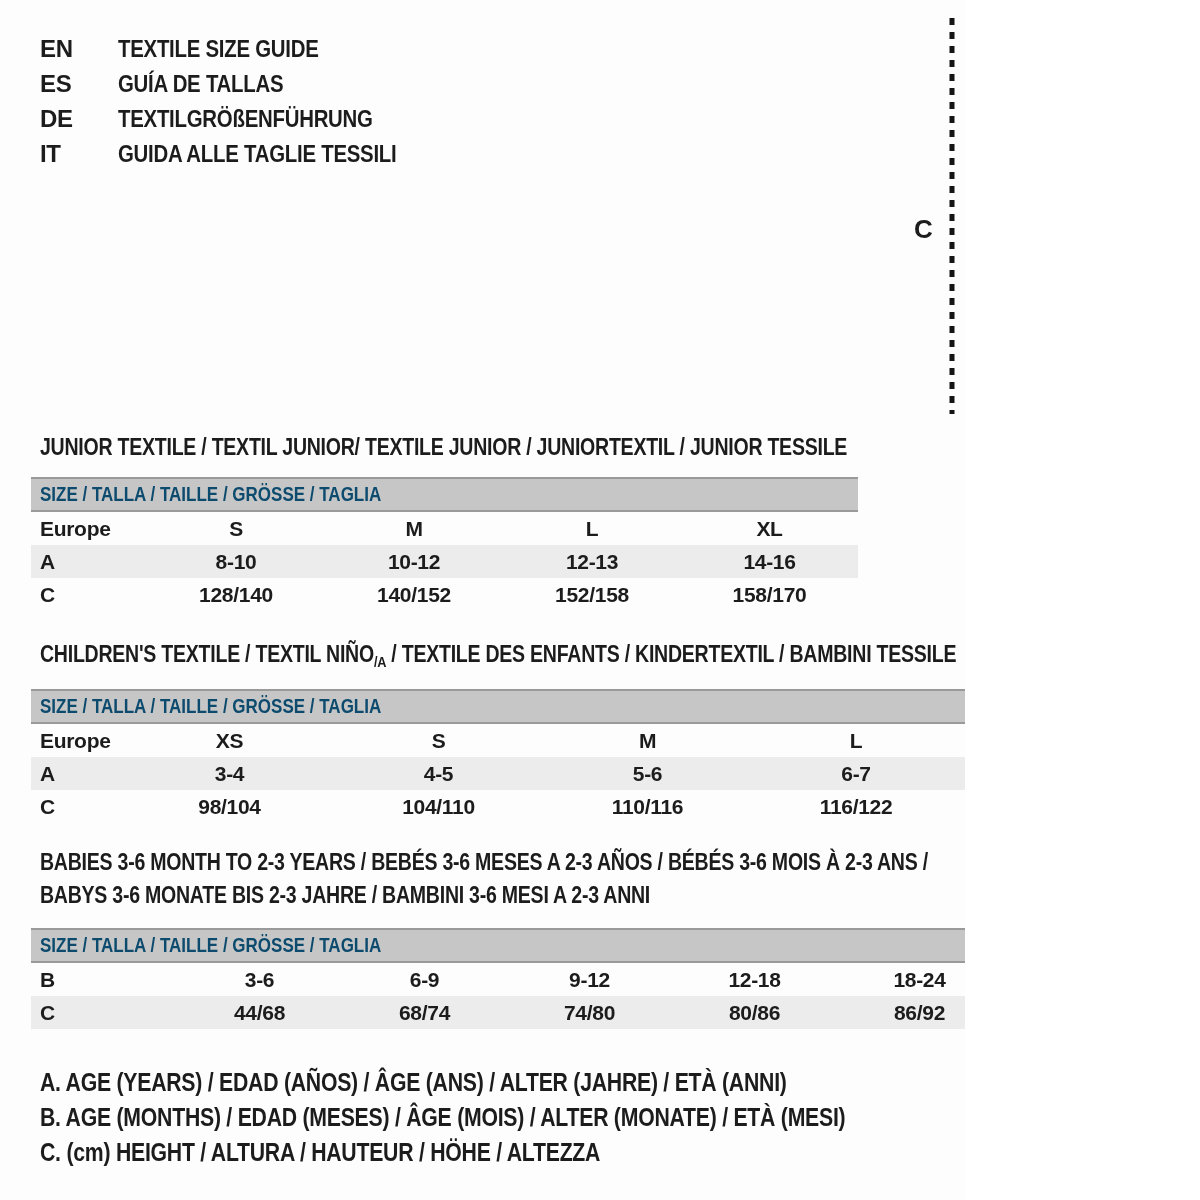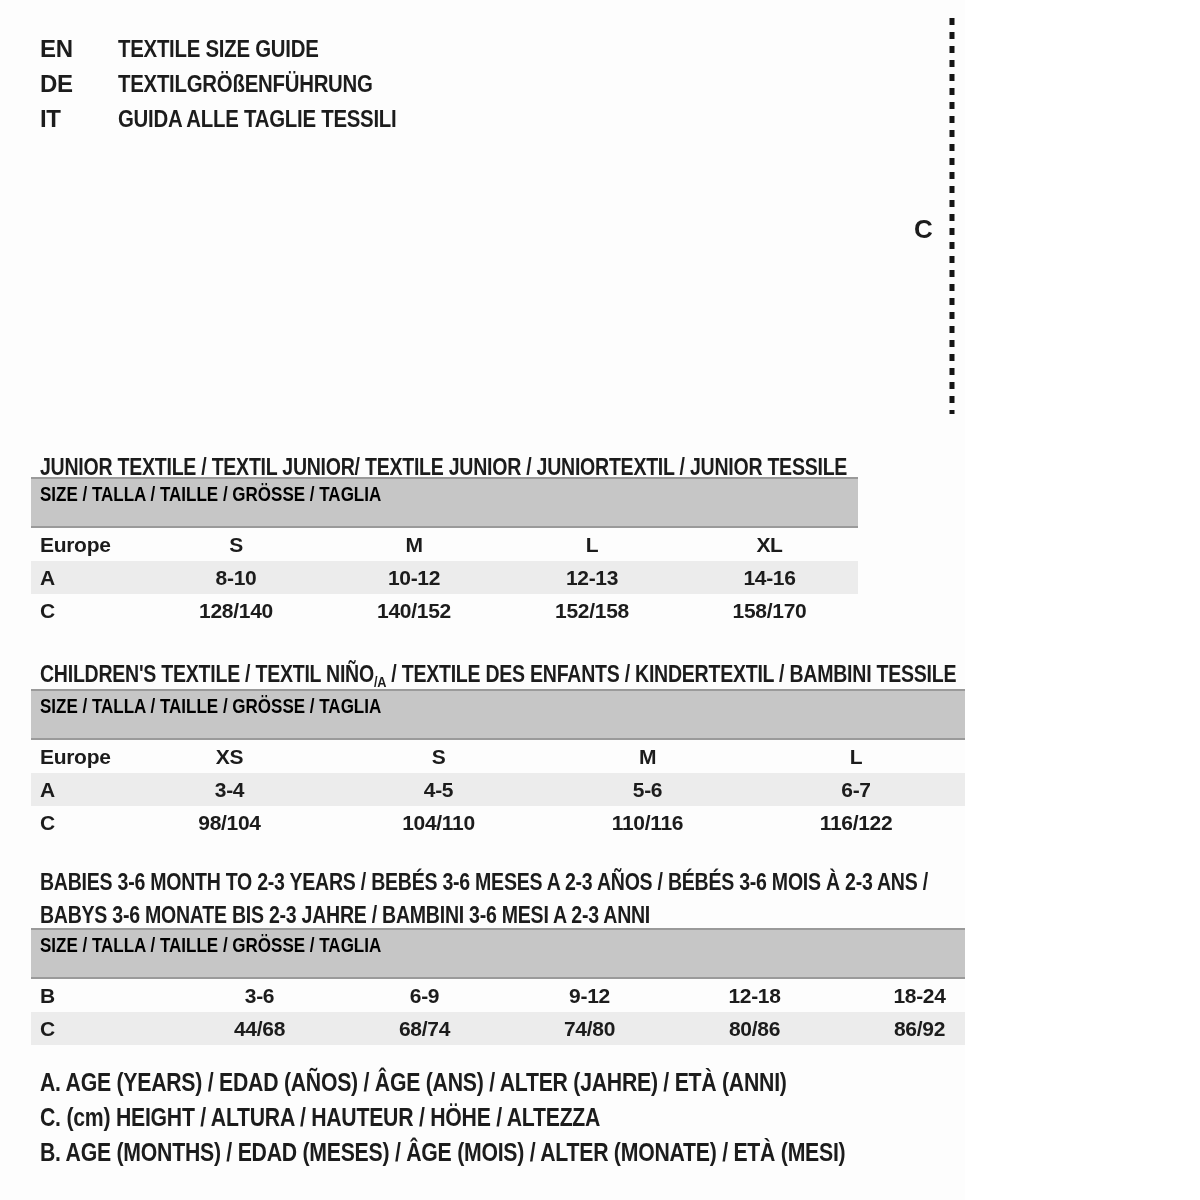--- a/index.html
+++ b/index.html
@@ -14,46 +14,50 @@
   
   .lang-block { position:absolute; left:40px; top:31px; }
   .lang-row  { display:flex; align-items:center; height:35px; font-size:24px; letter-spacing:-0.3px; }
   .lang-code { width:78px; flex:0 0 78px; }
 
   
   .figure-svg { position:absolute; left:880px; top:0; width:320px; height:440px; }
   .c-label { position:absolute; left:914px; top:214px; font-size:26px; }
 
   
-  .sec-title { position:absolute; left:40px; font-size:23px; letter-spacing:-0.3px; white-space:nowrap;margin-top:20px; }
+  .sec-title { position:absolute; left:40px; font-size:23px; letter-spacing:-0.3px; white-space:nowrap; }
   .sub { font-size:15px; vertical-align:-5px; }
 
   
   .size-table { position:absolute; left:31px; border-collapse:collapse; table-layout:fixed; background:transparent; }
   .size-head {
     background:#c6c6c6; border-top:2px solid #9a9a9a; border-bottom:2px solid #9a9a9a;
-    height:31px; text-align:left; padding:0 0 16px 9px; font-size:20px; color:#000000;
+    height:31px; text-align:left; padding:0 0 0 9px; font-size:20px; color:#0c4a6e;
   }
   .size-table td { height:33px; padding:0; text-align:center; font-size:21px; letter-spacing:-0.3px; }
   .size-table td.rlabel { text-align:left; padding-left:9px; }
   .size-table tr.stripe td { background:#ececec; }
 
   
   .legend { position:absolute; left:40px; top:1068px; }
   .legend-line { height:35px; font-size:25px; letter-spacing:-0.3px; }
 </style>
 </head>
 <body>
 
 <div class="canvas">
 
   <div class="lang-block">
     <div class="lang-row">
       <span class="lang-code">EN</span>
       <span class="cond">TEXTILE SIZE GUIDE</span>
+    </div>
+    <div class="lang-row">
+      <span class="lang-code">ES</span>
+      <span class="cond">GUÍA DE TALLAS</span>
     </div>
     <div class="lang-row">
       <span class="lang-code">DE</span>
       <span class="cond">TEXTILGRÖßENFÜHRUNG</span>
     </div>
     <div class="lang-row">
       <span class="lang-code">IT</span>
       <span class="cond">GUIDA ALLE TAGLIE TESSILI</span>
     </div>
   </div>
@@ -240,20 +244,20 @@
         <td>92/75</td>
       </tr>
     </tbody>
   </table>
 
   <div class="legend">
     <div class="legend-line">
       <span class="cond">A. AGE (YEARS) / EDAD (AÑOS) / ÂGE (ANS) / ALTER (JAHRE) / ETÀ (ANNI)</span>
     </div>
     <div class="legend-line">
+      <span class="cond">B. AGE (MONTHS) / EDAD (MESES) / ÂGE (MOIS) / ALTER (MONATE) / ETÀ (MESI)</span>
+    </div>
+    <div class="legend-line">
       <span class="cond">C. (cm) HEIGHT / ALTURA / HAUTEUR / HÖHE / ALTEZZA</span>
     </div>
-    <div class="legend-line">
-      <span class="cond">B. AGE (MONTHS) / EDAD (MESES) / ÂGE (MOIS) / ALTER (MONATE) / ETÀ (MESI)</span>
-    </div>
   </div>
 
 </div>
 
 </body></html>

